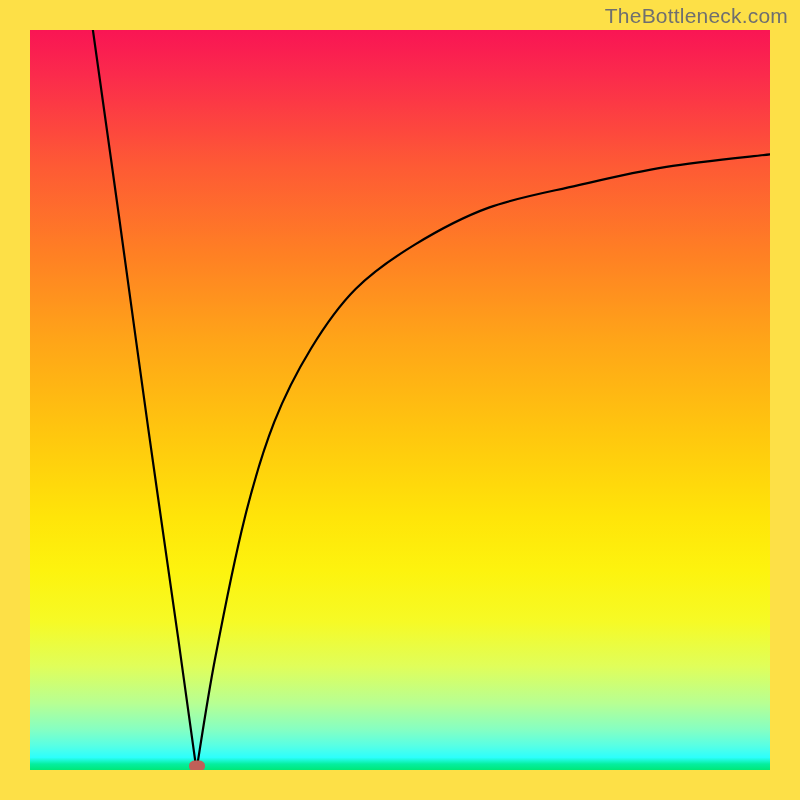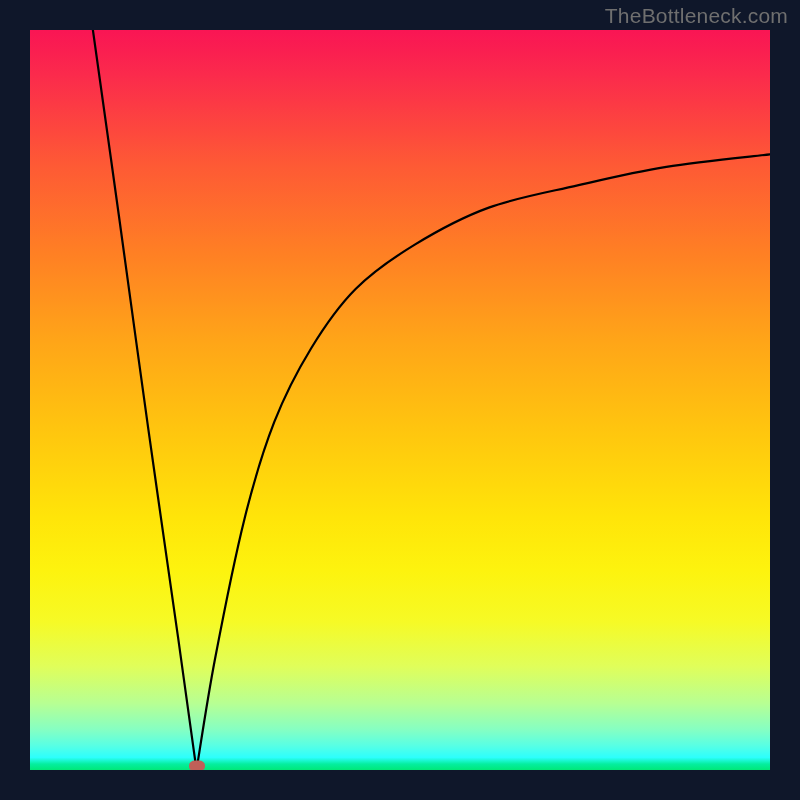--- a/index.html
+++ b/index.html
@@ -3,21 +3,21 @@
 <meta charset="utf-8">
 <style>
   * { margin: 0; padding: 0; box-sizing: border-box; }
   html, body { width: 800px; height: 800px; overflow: hidden; }
   body { background: #000; font-family: Arial, Helvetica, sans-serif; }
 
   .frame {
     position: absolute;
     left: 0; top: 0;
     width: 800px; height: 800px;
-    background: #0f172a;
+    background: #fde047;
   }
 
   .plot {
     position: absolute;
     left: 30px;
     top: 30px;
     width: 740px;
     height: 740px;
     overflow: hidden;
   }

